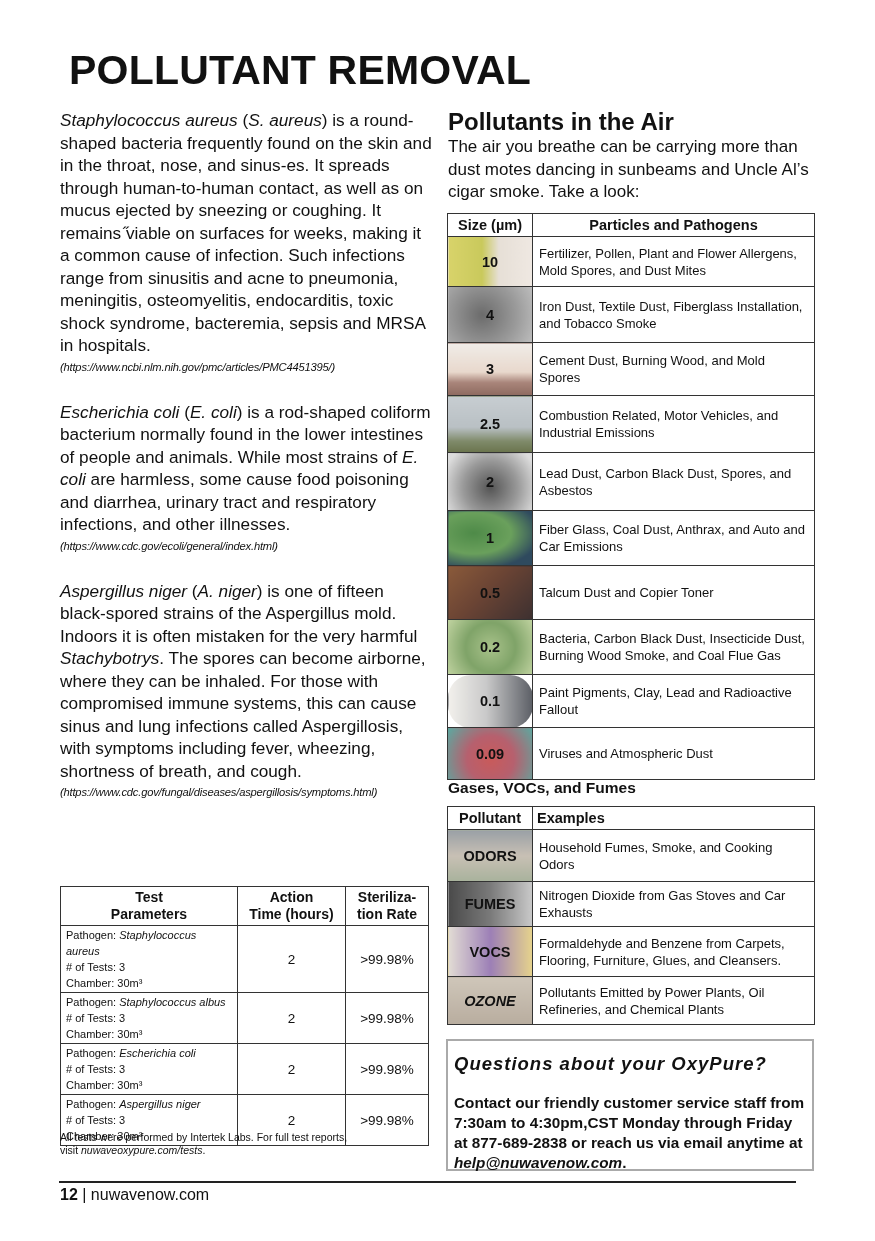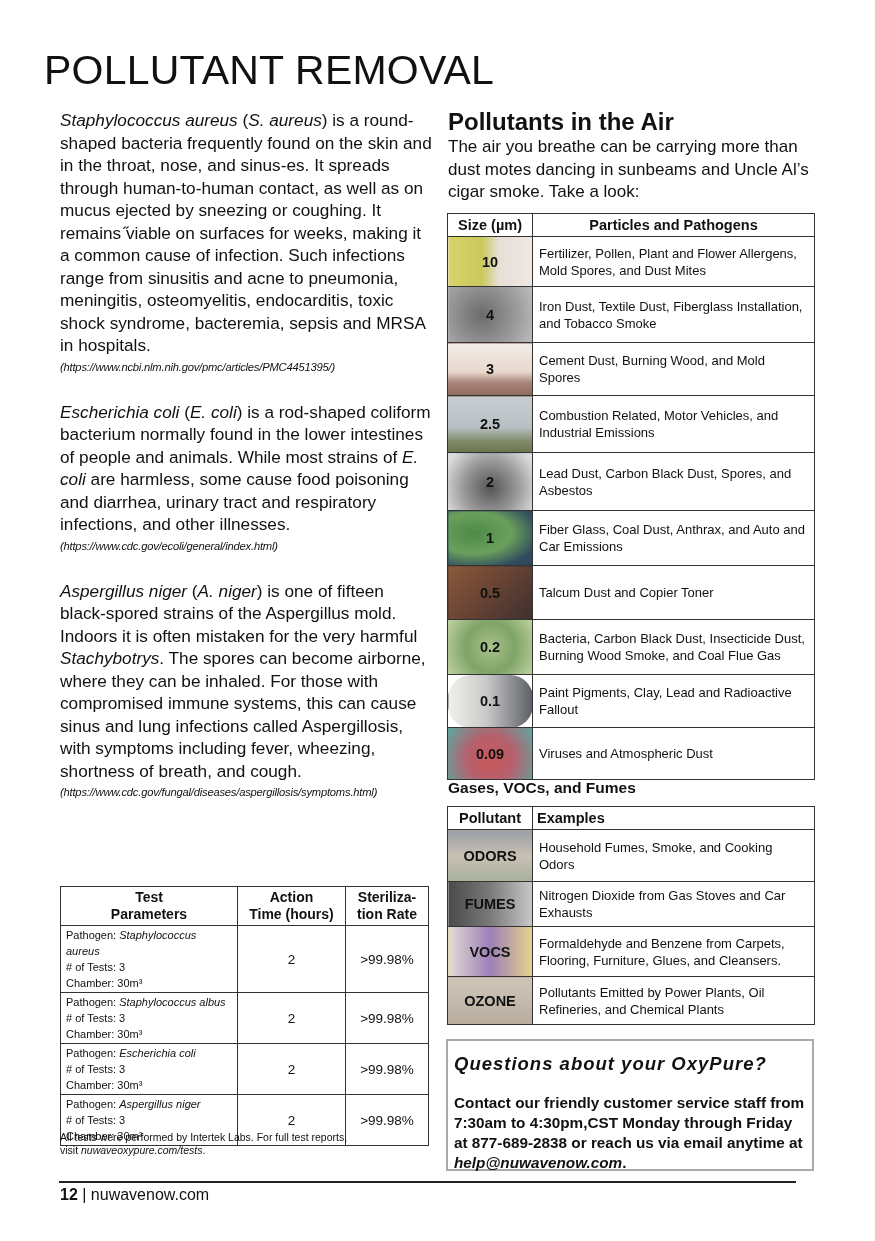--- a/index.html
+++ b/index.html
@@ -1,17 +1,17 @@
 <!DOCTYPE html>
 <html><head>
   <meta charset="utf-8">
   <style>
     html, body { margin: 0; padding: 0; background: #ffffff; }
     body { width: 875px; height: 1241px; position: relative; overflow: hidden; font-family: "Liberation Sans", sans-serif; color: #111; }
-    .page-title { position: absolute; left: 44px; top: 50px; font-size: 41px; font-weight: normal; letter-spacing: 0.2px; margin: 0; line-height: 1; }
+    .page-title { position: absolute; left: 69px; top: 50px; font-size: 41px; font-weight: bold; letter-spacing: 0.2px; margin: 0; line-height: 1; }
 
     
     .left-col { position: absolute; left: 60px; top: 109px; width: 372px; }
     .para { font-size: 17.2px; line-height: 22.5px; margin: 0; }
     .src { font-size: 11.2px; font-style: italic; line-height: 16px; margin: 2px 0 0 0; letter-spacing: -0.2px; }
     .block { margin-bottom: 26px; }
     .block + .block { }
 
     .test-table { position: absolute; left: 60px; top: 886px; width: 369px; border-collapse: collapse; }
     .test-table th, .test-table td { border: 1.5px solid #333; }
@@ -51,21 +51,21 @@
     .bg25 { background: linear-gradient(180deg, #c7cdd1 0%, #b9c0c4 55%, #7f8a6a 80%, #6a744d 100%); }
     .bg2 { background: radial-gradient(circle at 50% 60%, #555, #999 50%, #dcdcdc 90%); }
     .bg1 { background: radial-gradient(ellipse at 30% 40%, #4e8a48, #6aa05c 45%, #2f4a5e 80%); }
     .bg05 { background: linear-gradient(135deg, #8a5a3a 0%, #6b4434 45%, #3d3030 100%); }
     .bg02 { background: radial-gradient(circle at 50% 50%, #a8c28a, #7fa368 50%, #bfd29f 100%); }
     .bg01 { background: linear-gradient(90deg, #f2f0ec 0%, #c9c9c9 45%, #5c5f66 100%); border-radius: 23px; }
     .bg009 { background: radial-gradient(circle at 50% 60%, #c95a5a, #b6606e 45%, #5ca8a0 100%); }
     .bgOdor { background: linear-gradient(180deg, #9aa0a6 0%, #c8c0b4 50%, #a8b29c 100%); }
     .bgVoc { background: linear-gradient(90deg, #e2dcd4 0%, #9c7fb6 50%, #e6d38c 100%); }
     .bgFume { background: linear-gradient(90deg, #4a4a4a 0%, #7a7a7a 50%, #c9c9c9 100%); }
-    .bgOzone { background: linear-gradient(180deg, #cfc6b9 0%, #b8ad9f 100%); }
+    .bgOzone { background: linear-gradient(180deg, #cfc6b9 0%, #b8ad9f 100%); font-style: italic; }
 
     .contact { position: absolute; left: 446px; top: 1039px; width: 368px; height: 132px; border: 2px solid #aaa; box-sizing: border-box; padding: 4px 6px; }
     .contact-title { font-size: 18.5px; font-weight: bold; font-style: italic; letter-spacing: 1px; margin: 8px 0 18px 0; }
     .contact-body { font-size: 15.3px; font-weight: bold; line-height: 20px; margin: 0; }
     .contact-body i { font-style: italic; }
   </style>
 </head>
 <body>
 
 <h1 class="page-title">POLLUTANT REMOVAL</h1>

